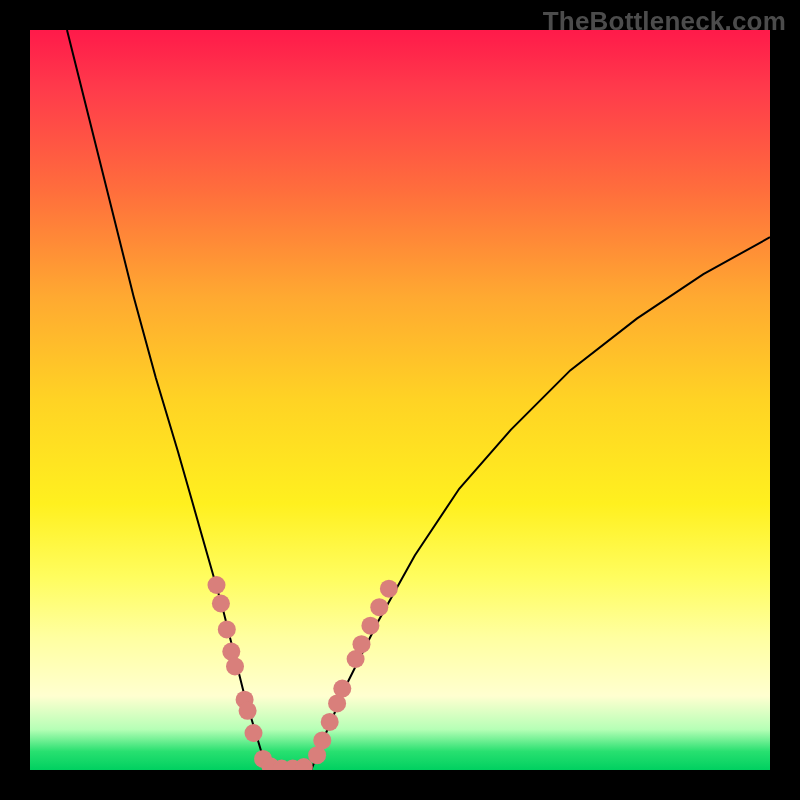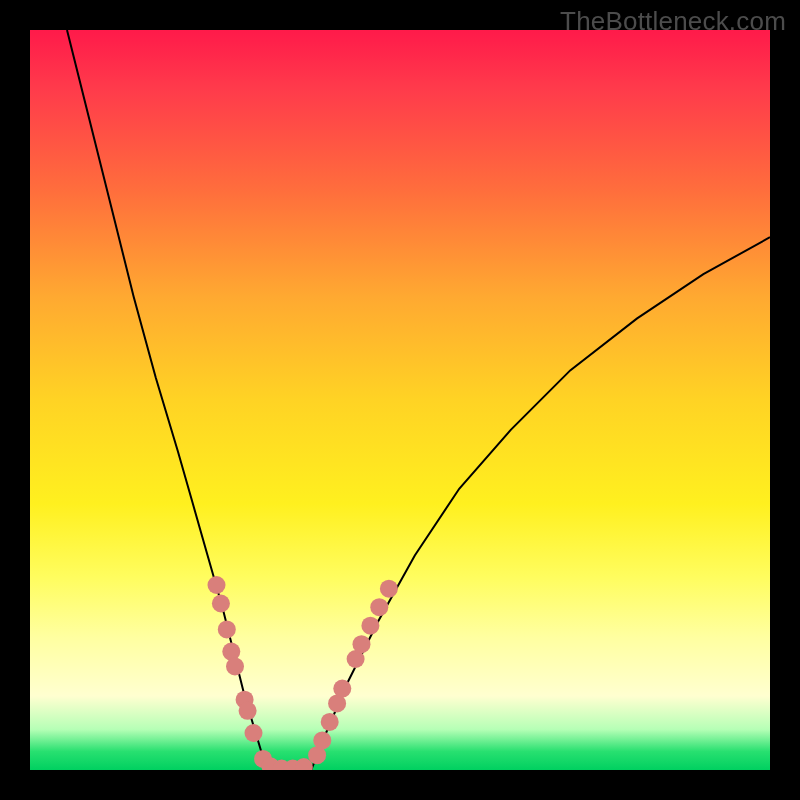--- a/index.html
+++ b/index.html
@@ -9,21 +9,21 @@
     height: 800px;
     background: #000;
     position: relative;
   }
   .watermark {
     position: absolute;
     top: 6px;
     right: 14px;
     font-family: Arial, Helvetica, sans-serif;
     font-size: 26px;
-    font-weight: 400;
+    font-weight: 700;
     color: #4c4c4c;
     letter-spacing: 0.2px;
   }
   .plot {
     position: absolute;
     left: 30px;
     top: 30px;
     width: 740px;
     height: 740px;
     

